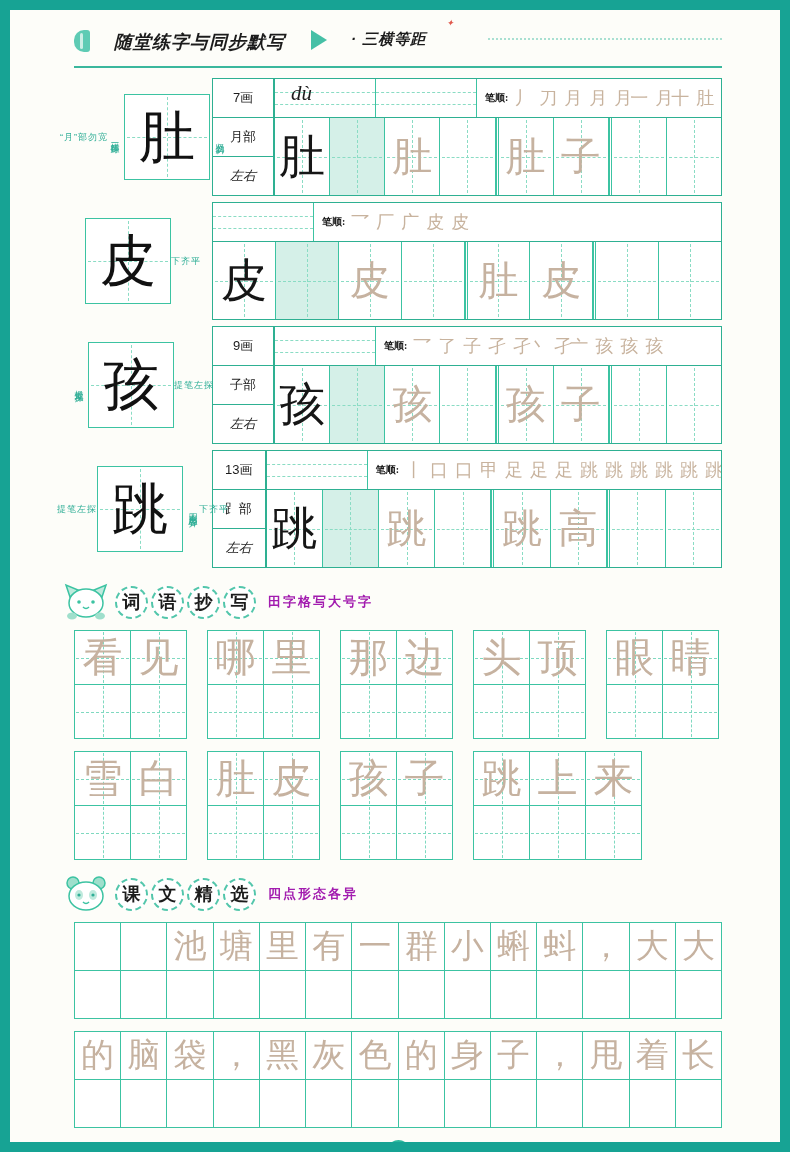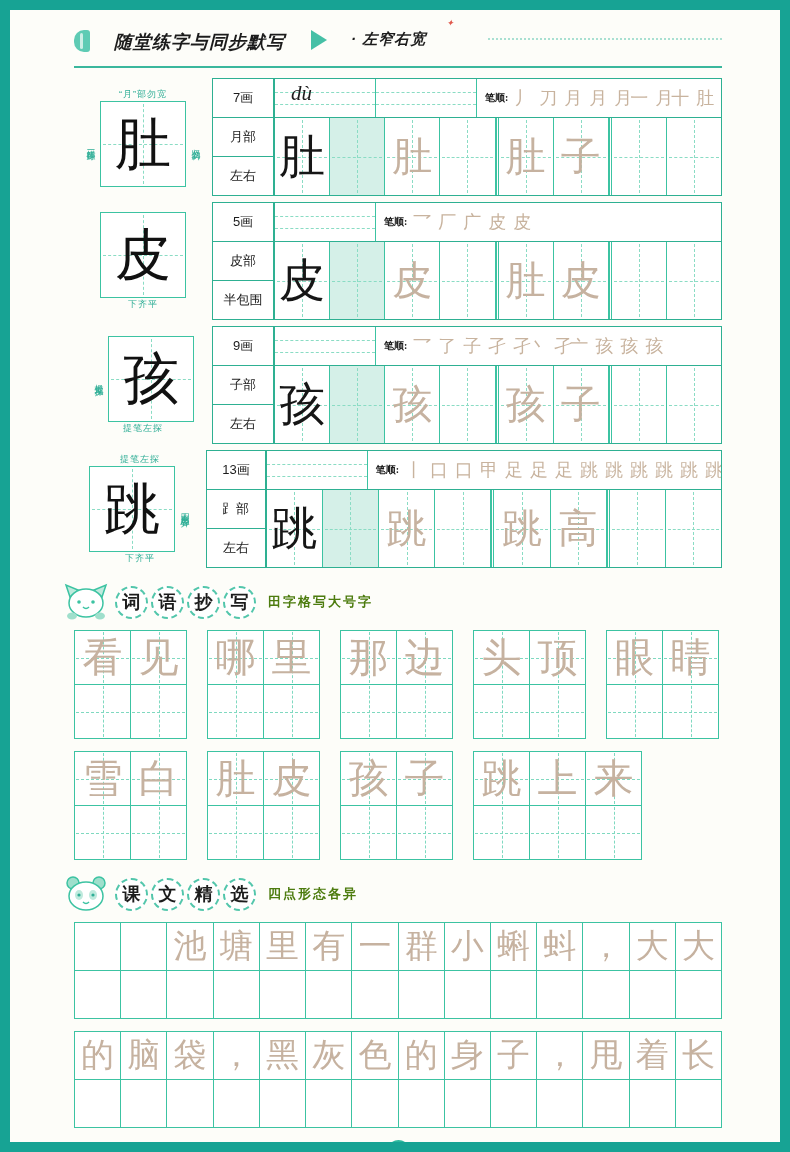--- a/index.html
+++ b/index.html
@@ -13,32 +13,32 @@
   .hdr .lead:after{content:"";position:absolute;left:6px;top:3px;bottom:3px;width:3px;background:#cdeee6;border-radius:2px;}
   .hdr .ttl{font-size:18px;font-weight:bold;color:#1c1c1c;letter-spacing:1px;}
   .hdr .tri{width:0;height:0;border-left:16px solid #45c0a6;border-top:10px solid transparent;border-bottom:10px solid transparent;margin-left:2px;}
   .hdr .ed{font-size:15px;font-weight:bold;color:#1c1c1c;letter-spacing:1px;}
   .hdr .spark{color:#e05a4e;font-size:9px;margin-left:-4px;margin-top:-12px;}
   .hdr .leader{flex:1;border-top:2px dotted #a9e0d2;margin-left:10px;height:0;margin-top:8px;}
   .hdr-rule{border-top:2px solid #3ab79d;margin:4px 0 10px 0;}
 
   
   .char-row{display:flex;height:118px;margin-bottom:6px;}
-  .char-disp{width:138px;position:relative;display:flex;flex-direction:column;align-items:center;justify-content:center;}
+  .char-disp{width:138px;position:relative;display:flex;flex-direction:row;align-items:center;justify-content:center;}
   .anno{color:#2fae96;font-size:9px;letter-spacing:1px;white-space:nowrap;}
   .anno.vert{writing-mode:vertical-rl;max-height:90px;}
   .char-mid{display:flex;align-items:center;gap:3px;}
   .char-box{width:84px;height:84px;border:1.5px solid #3cc3a2;position:relative;display:flex;align-items:center;justify-content:center;background:#fff;}
   .char-box .vln{position:absolute;left:50%;top:2px;bottom:2px;border-left:1px dashed #8adcc4;}
   .char-box .hln{position:absolute;top:50%;left:2px;right:2px;border-top:1px dashed #8adcc4;}
   .big-char{font-family:"Liberation Serif",serif;font-size:56px;color:#111;line-height:1;position:relative;z-index:1;}
 
   .info-col{width:60px;display:flex;flex-direction:column;border:1.5px solid #2eb092;}
   .info-cell{flex:1;display:flex;align-items:center;justify-content:center;font-size:13px;color:#1c1c1c;border-bottom:1.5px solid #2eb092;background:#fff;}
-  .info-cell:last-child{border-bottom:none;}
+  .info-cell:last-child{border-bottom:none;font-style:italic;}
 
   .right-col{flex:1;display:flex;flex-direction:column;border:1.5px solid #2eb092;background:#fff;}
   .top-strip{height:38px;display:flex;border-bottom:1.5px solid #2eb092;}
   .py-cell{width:100px;border-right:1.5px solid #3cc3a2;position:relative;}
   .py-cell .rl1,.py-cell .rl2{position:absolute;left:0;right:0;border-top:1px dashed #8adcc4;}
   .py-cell .rl1{top:33%;} .py-cell .rl2{top:66%;}
   .py-text{position:absolute;left:16px;top:2px;font-family:"Liberation Serif",serif;font-style:italic;font-size:21px;color:#1c1c1c;z-index:1;}
   .bishun{flex:1;display:flex;align-items:center;padding-left:8px;gap:2px;overflow:hidden;}
   .bishun-label{font-size:10px;font-weight:bold;color:#1c1c1c;white-space:nowrap;font-family:Liberation Serif, serif;}
   .stroke-seq{display:flex;align-items:center;gap:9px;margin-left:4px;}
@@ -52,21 +52,21 @@
   .p-cell .hln{position:absolute;top:50%;left:2px;right:2px;border-top:1px dashed #8adcc4;}
   .p-cell.hl{background:#d5f0e8;}
   .p-char{font-family:"Liberation Serif",serif;line-height:1;position:relative;z-index:1;}
   .p-char.black{font-size:46px;color:#161616;}
   .p-char.faint{font-size:40px;color:#c6b2a0;}
 
   
   .sec-hdr{display:flex;align-items:center;gap:4px;margin:14px 0 8px -10px;height:40px;}
   .sec-hdr svg{flex:none;}
   .circ{width:29px;height:29px;border:2px dashed #52c6ab;border-radius:50%;display:flex;align-items:center;justify-content:center;font-size:18px;font-weight:bold;color:#1c1c1c;margin-left:3px;background:#fff;}
-  .sec-sub{font-size:13px;font-weight:bold;color:#4d7c0f;margin-left:8px;letter-spacing:2px;}
+  .sec-sub{font-size:13px;font-weight:bold;color:#a21caf;margin-left:8px;letter-spacing:2px;}
 
   
   .word-row{display:flex;gap:20px;margin-bottom:12px;}
   .word-block{border:1.5px solid #3cc3a2;display:flex;flex-direction:column;background:#fff;}
   .wb-row{display:flex;}
   .wb-row.top{border-bottom:1.5px solid #3cc3a2;}
   .w-cell{width:55px;height:53px;position:relative;border-right:1px solid #3cc3a2;display:flex;align-items:center;justify-content:center;}
   .w-cell:last-child{border-right:none;}
   .w-cell .vln{position:absolute;left:50%;top:1px;bottom:1px;border-left:1px dashed #7fd9c0;}
   .w-cell .hln{position:absolute;top:50%;left:1px;right:1px;border-top:1px dashed #7fd9c0;}
@@ -87,21 +87,21 @@
 </head>
 <body>
 
 <div class="frame">
   <div class="paper">
 
     <div class="hdr">
       <div class="lead"></div>
       <div class="ttl">随堂练字与同步默写</div>
       <div class="tri"></div>
-      <div class="ed">· 左窄右宽</div>
+      <div class="ed">· 三横等距</div>
       <div class="spark">✦</div>
       <div class="leader"></div>
     </div>
     <div class="hdr-rule"></div>
 
     <div id="char-rows">
         <div class="char-row">
           <div class="char-disp">
             <div class="anno">“月”部勿宽</div>
             <div class="char-mid">
@@ -186,25 +186,20 @@
         <div class="char-row">
           <div class="char-disp">
             <div class="char-mid">
               <div class="char-box">
                 <div class="vln"></div>
                 <div class="hln"></div>
                 <span class="big-char">皮</span>
               </div>
             </div>
             <div class="anno">下齐平</div>
-          </div>
-          <div class="info-col">
-            <div class="info-cell">5画</div>
-            <div class="info-cell">皮部</div>
-            <div class="info-cell">半包围</div>
           </div>
           <div class="right-col">
             <div class="top-strip">
               <div class="py-cell">
                 <div class="rl1"></div>
                 <div class="rl2"></div>
               </div>
               <div class="bishun">
                 <span class="bishun-label">笔顺:</span>
                 <span class="stroke-seq">

